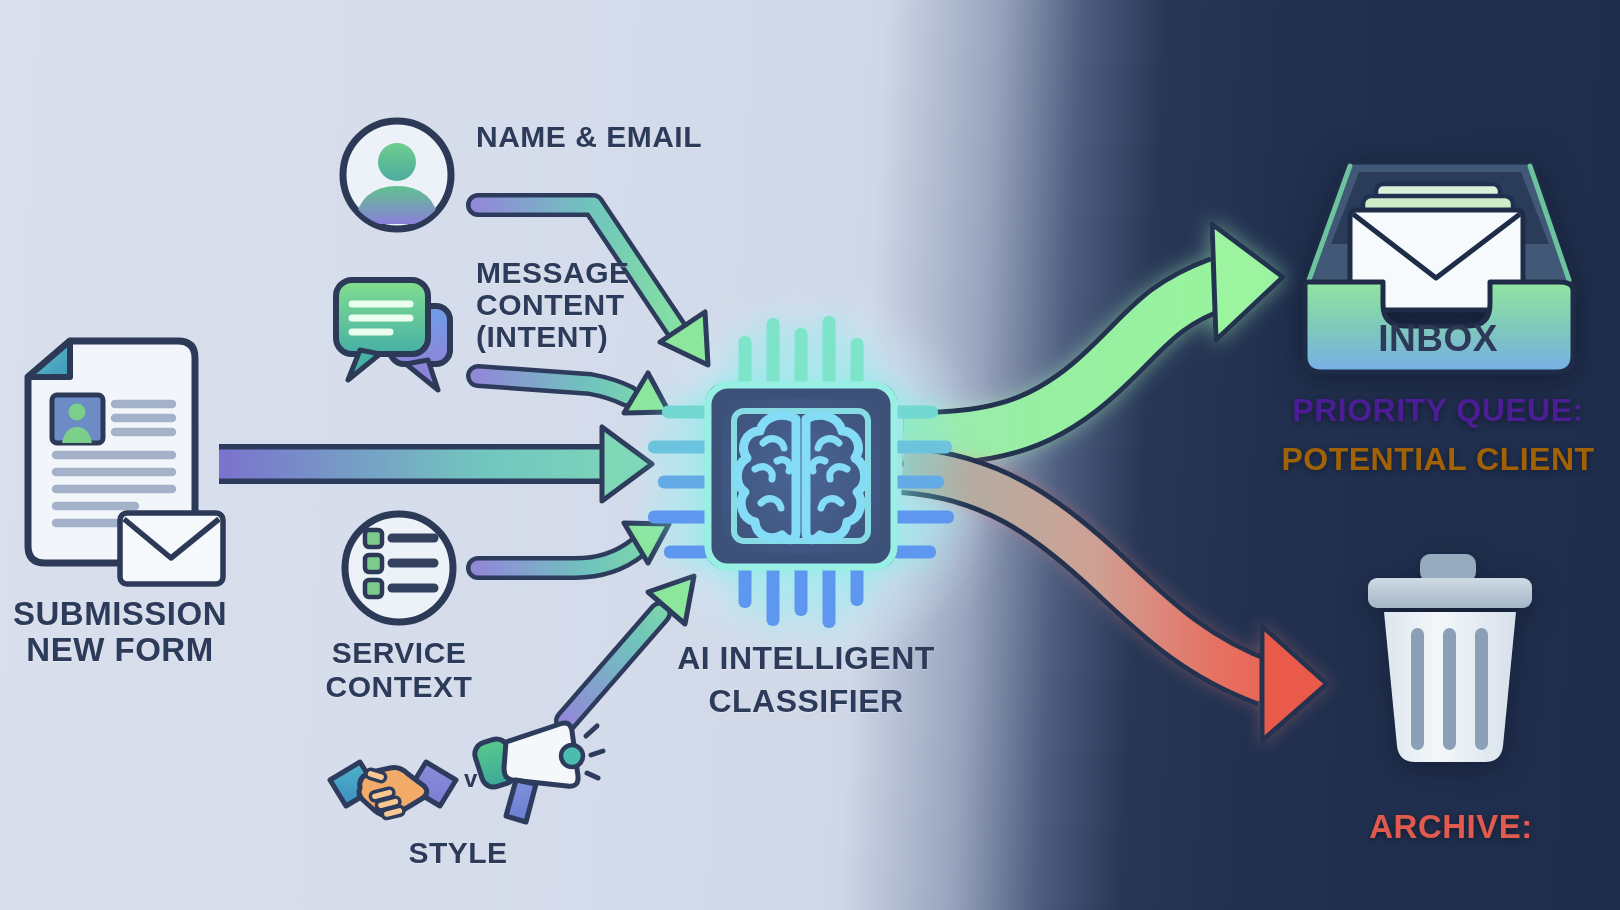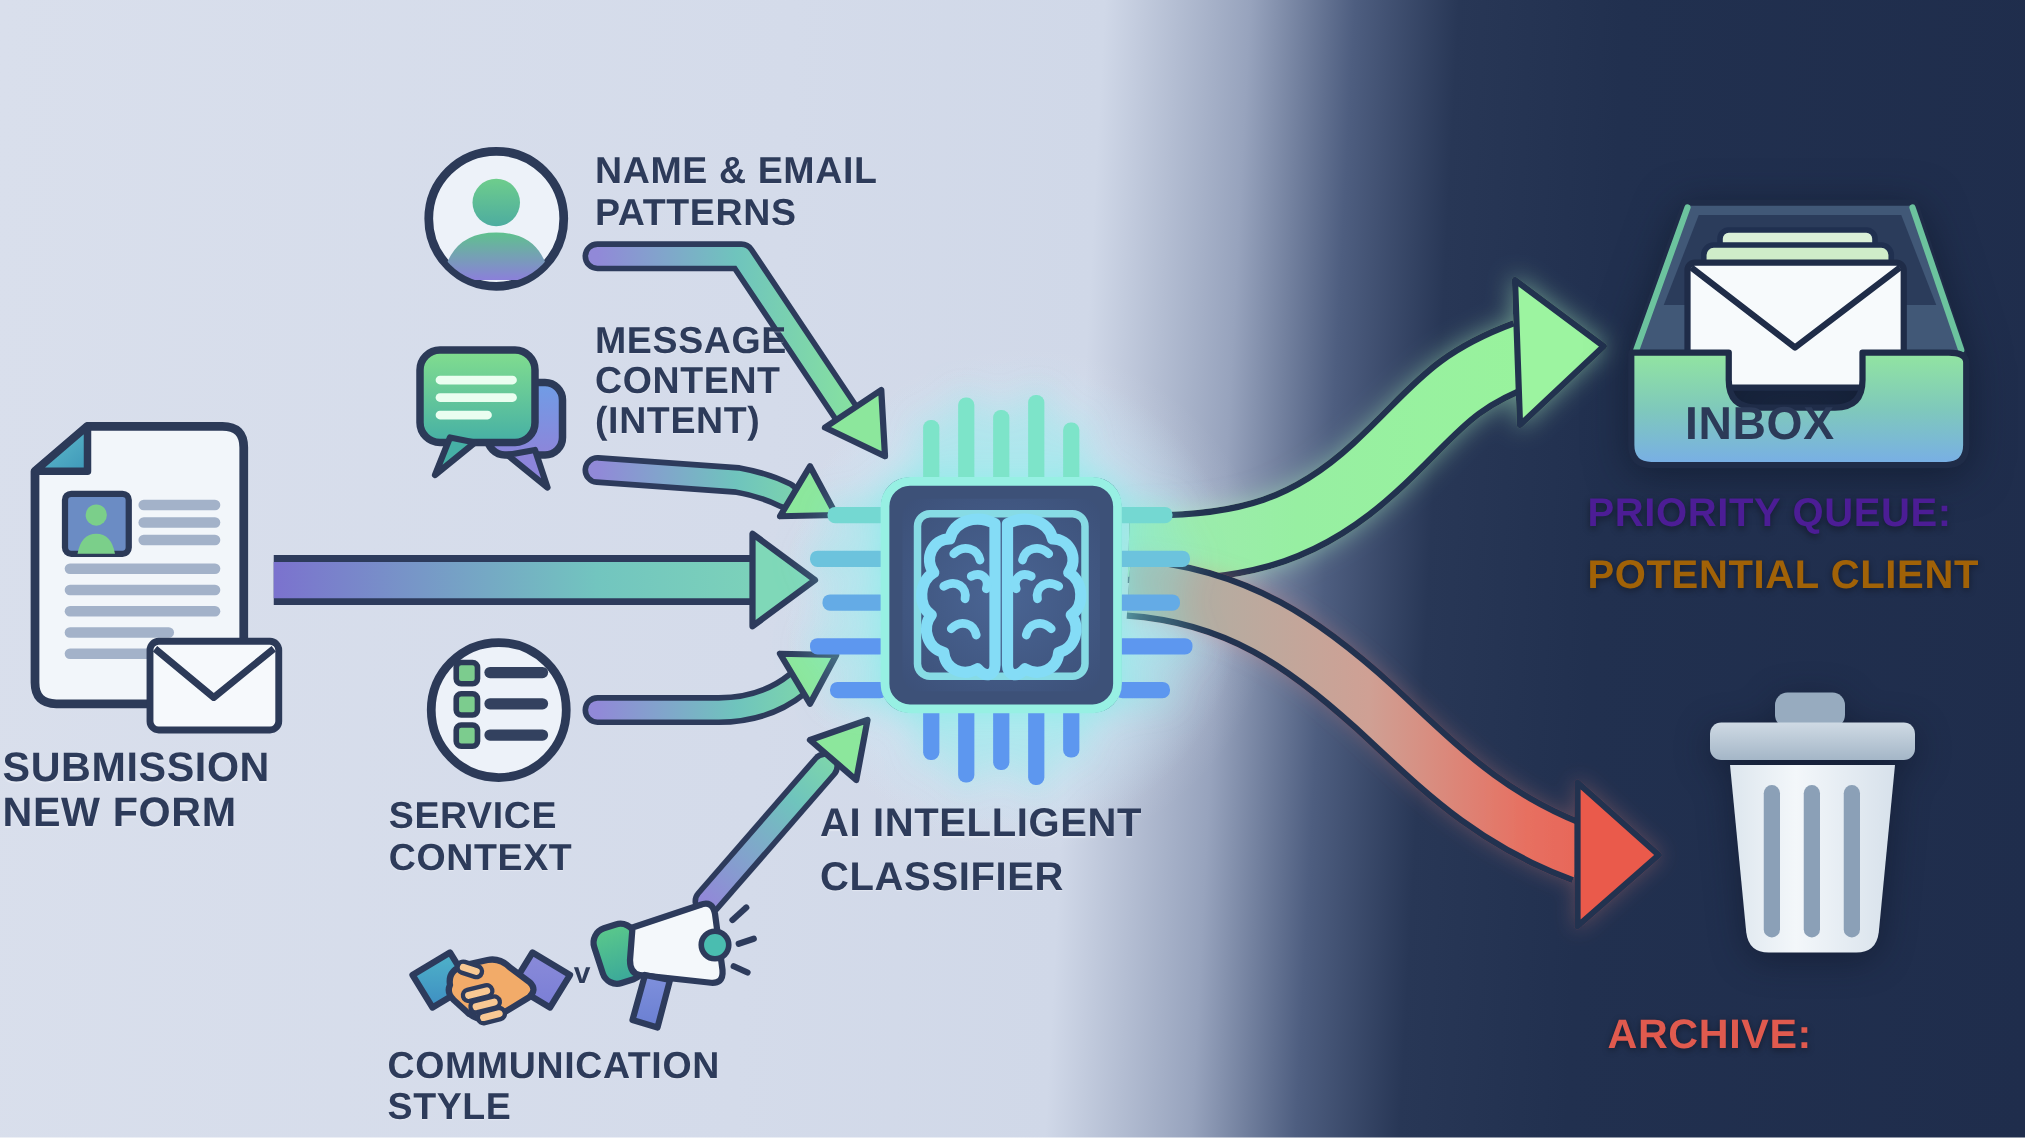--- a/index.html
+++ b/index.html
@@ -12,21 +12,21 @@
       #21304f 78%, #1f2d4c 100%);
   }
   .stage{position:relative;width:1368px;height:910px;padding-left:21px;}
   .abs{position:absolute;}
   .glow1{left:555px;top:215px;width:510px;height:530px;
     background:radial-gradient(closest-side, rgba(238,250,255,.95), rgba(198,233,247,.55) 45%, rgba(205,228,244,0) 72%);}
   .glow2{left:500px;top:150px;width:640px;height:660px;
     background:radial-gradient(closest-side, rgba(228,240,251,.5), rgba(228,240,251,0) 62%);}
   svg{display:block;}
   .lbl{position:absolute;font-weight:bold;color:#2d3b5a;line-height:1.12;
-       letter-spacing:.5px;
+       letter-spacing:.5px;text-align:center;
        text-shadow:0 1px 1px rgba(255,255,255,.35);}
   .lbl-left{text-align:left;}
   .lbl-name{left:476px;top:120px;width:270px;font-size:30px;line-height:34px;}
   .lbl-msg{left:476px;top:257px;width:270px;font-size:30px;line-height:32px;}
   .lbl-form{left:2px;top:596px;width:236px;font-size:33px;line-height:36px;}
   .lbl-svc{left:311px;top:636px;width:176px;font-size:30px;line-height:34px;}
   .lbl-comm{left:310px;top:836px;width:296px;font-size:30px;line-height:33px;}
   .lbl-sep{left:459px;top:766px;width:24px;font-size:24px;color:#2d3b5a;}
   .lbl-clf{left:656px;top:637px;width:300px;font-size:32px;line-height:43px;}
   .lbl-inbox{left:1348px;top:318px;width:180px;font-size:37px;color:#2c3a58;text-shadow:none;}
@@ -346,21 +346,20 @@
     <path d="M26,66 L158,66 L145,200 Q143,216 127,216 L57,216 Q41,216 39,200 Z" fill="url(#gBin)"></path>
     <g fill="#8ba0b7">
       <rect x="53" y="82" width="13" height="122" rx="6.5"></rect>
       <rect x="85" y="82" width="13" height="122" rx="6.5"></rect>
       <rect x="117" y="82" width="13" height="122" rx="6.5"></rect>
     </g>
   </svg>
 
   <div class="lbl lbl-left lbl-name">
     <div>NAME &amp; EMAIL</div>
-    <div>PATTERNS</div>
   </div>
 
   <div class="lbl lbl-left lbl-msg">
     <div>MESSAGE</div>
     <div>CONTENT</div>
     <div>(INTENT)</div>
   </div>
 
   <div class="lbl lbl-form">
     <div>SUBMISSION</div>
@@ -368,21 +367,20 @@
   </div>
 
   <div class="lbl lbl-svc">
     <div>SERVICE</div>
     <div>CONTEXT</div>
   </div>
 
   <div class="lbl lbl-sep">v</div>
 
   <div class="lbl lbl-comm">
-    <div>COMMUNICATION</div>
     <div>STYLE</div>
   </div>
 
   <div class="lbl lbl-clf">
     <div>AI INTELLIGENT</div>
     <div>CLASSIFIER</div>
   </div>
 
   <div class="lbl lbl-inbox">INBOX</div>
 

